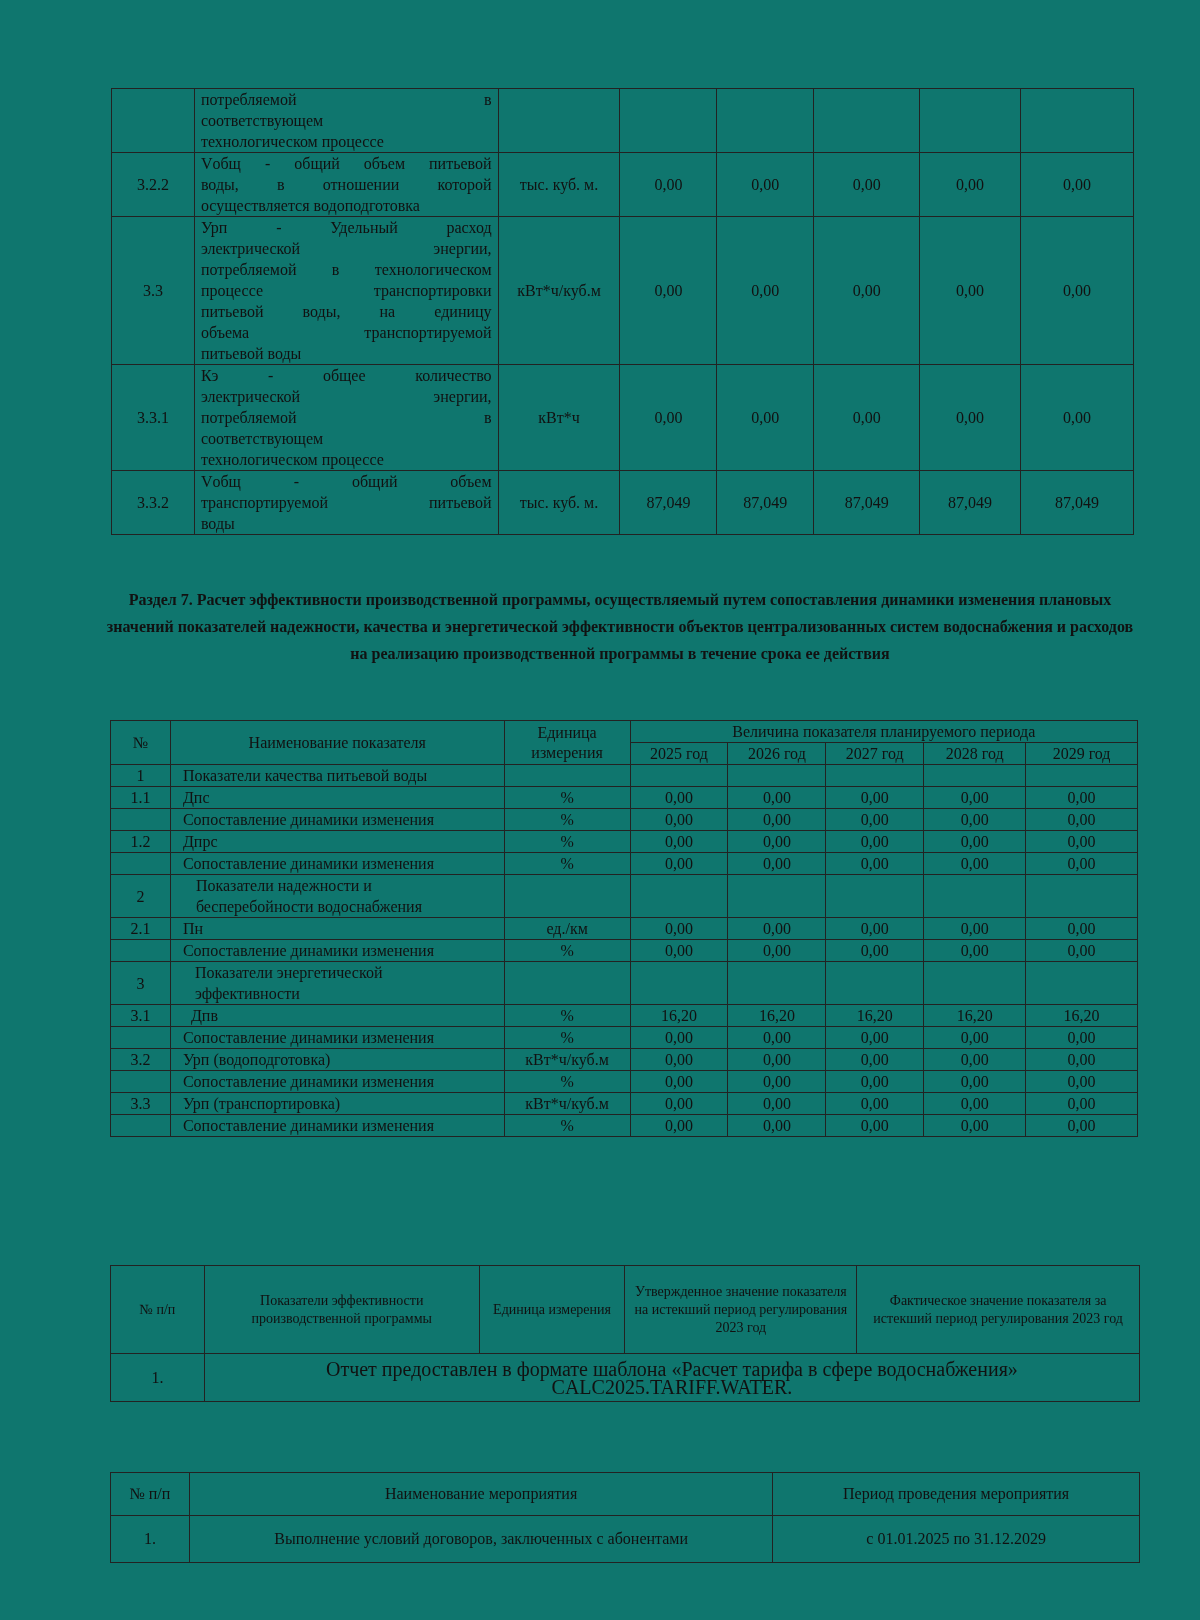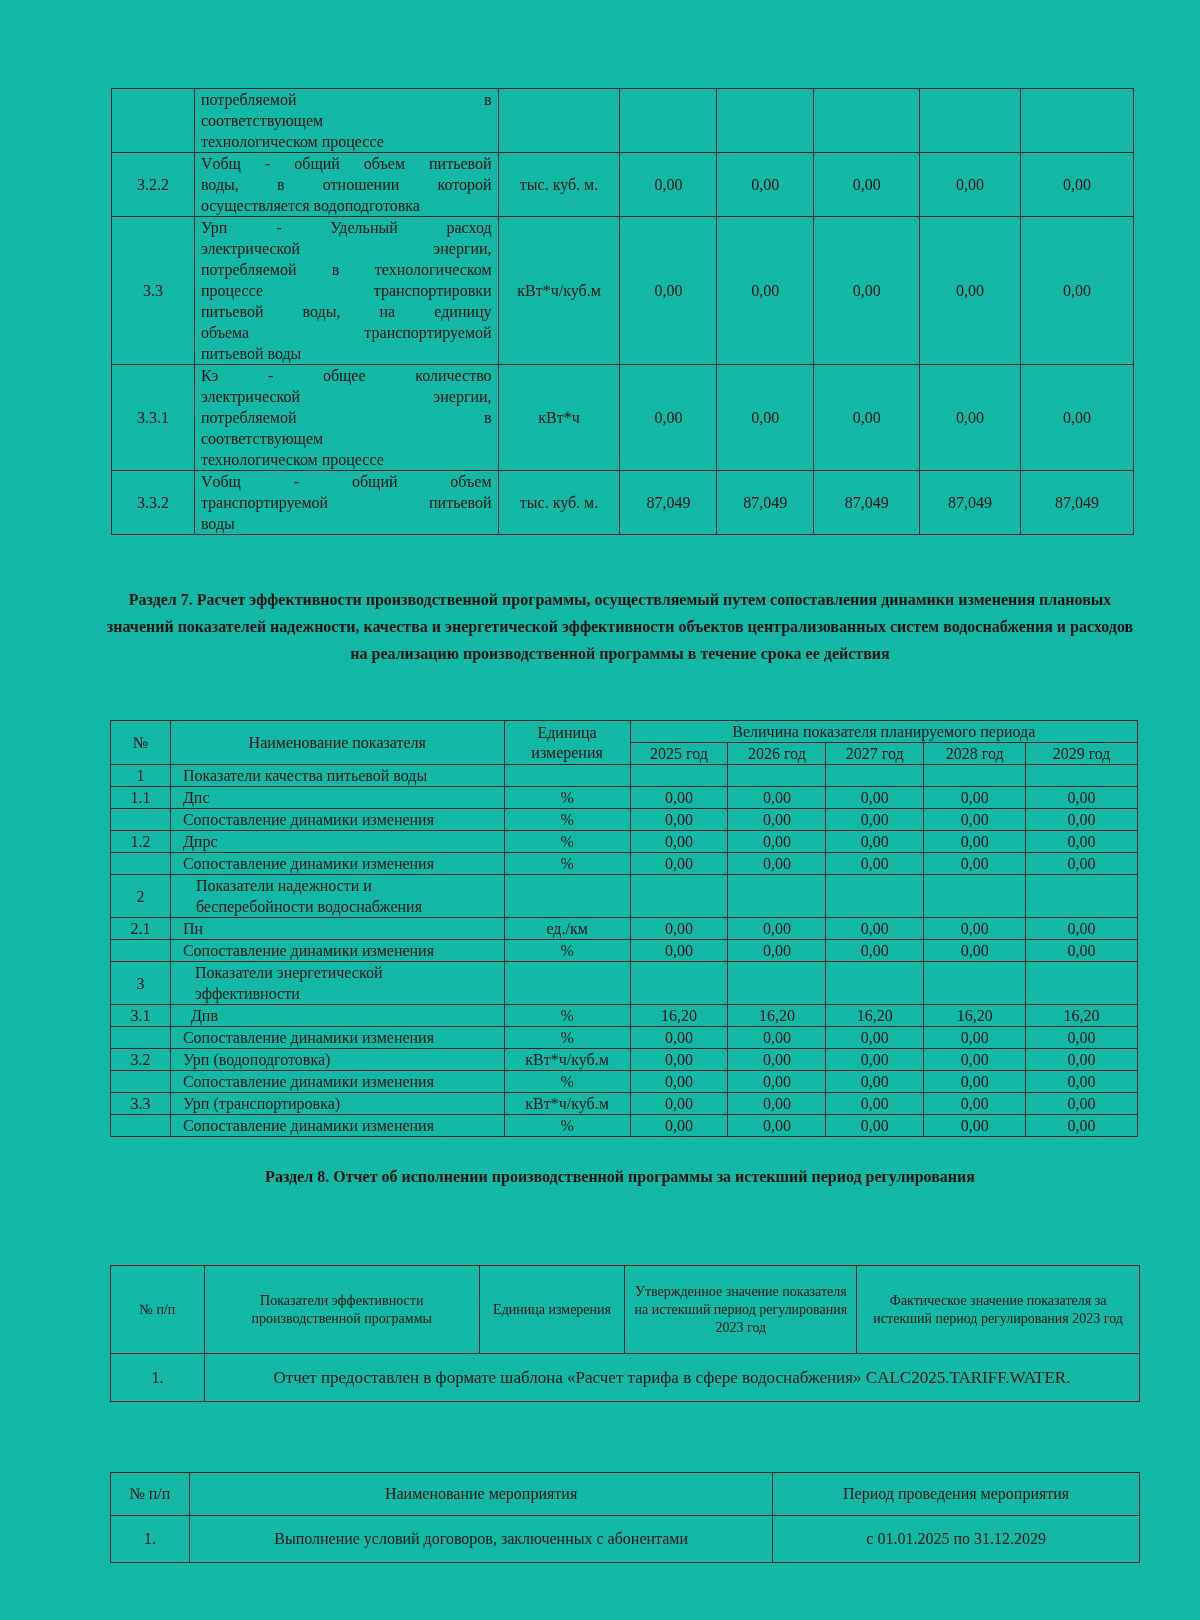--- a/index.html
+++ b/index.html
@@ -1,16 +1,16 @@
 <!DOCTYPE html>
 <html><head>
 <meta charset="utf-8">
 <style>
   body { margin:0; background:#fff; }
-  .page { position:relative; width:1200px; height:1620px; background:#14b8a6; color:#111; font-family:"Liberation Serif", serif; overflow:hidden; }
+  .page { position:relative; width:1200px; height:1620px; background:#0f766e; color:#111; font-family:"Liberation Serif", serif; overflow:hidden; }
   table { border-collapse:collapse; position:absolute; }
   td, th { border:1.5px solid #222; font-weight:normal; padding:0 6px; }
   .c { text-align:center; }
   .j { text-align:justify; text-align-last:justify; }
   .t1 { left:111px; top:88px; width:1023px; font-size:16px; line-height:21px; }
   .sec { position:absolute; left:100px; width:1040px; text-align:center; font-weight:bold; font-size:16px; line-height:27px; }
   .t2 { left:110px; top:720px; width:1028px; font-size:16px; line-height:21px; }
   .t2 td { height:21px; padding:0 4px; }
   .t3 { left:110px; top:1265px; width:1030px; font-size:14px; line-height:18px; }
   .t4 { left:110px; top:1472px; width:1030px; font-size:16px; line-height:20px; }
@@ -286,41 +286,40 @@
           <td class="c">%</td>
           <td class="c">0,00</td>
           <td class="c">0,00</td>
           <td class="c">0,00</td>
           <td class="c">0,00</td>
           <td class="c">0,00</td>
         </tr>
       </tbody>
   </table>
 
-  <div class="sec" style="top:1163px">Раздел 8. Отчет об исполнении производственной программы за истекший период регулирования</div>
 
   <table class="t3">
     <colgroup>
         <col style="width:94px">
         <col style="width:275px">
         <col style="width:146px">
         <col style="width:232px">
         <col style="width:283px">
       </colgroup>
     <tbody>
         <tr id="t3head" style="height:88px">
           <td class="c">№ п/п</td>
           <td class="c">Показатели эффективности производственной программы</td>
           <td class="c">Единица измерения</td>
           <td class="c">Утвержденное значение показателя на истекший период регулирования 2023 год</td>
           <td class="c">Фактическое значение показателя за истекший период регулирования 2023 год</td>
         </tr>
     <tr style="height:48px">
       <td class="c" style="font-size:16px">1.</td>
-      <td colspan="4" class="c" style="font-size:17px">Отчет предоставлен в формате шаблона «Расчет тарифа в сфере водоснабжения» CALC2025.TARIFF.WATER.</td>
+      <td colspan="4" class="c" style="font-size:20px">Отчет предоставлен в формате шаблона «Расчет тарифа в сфере водоснабжения» CALC2025.TARIFF.WATER.</td>
     </tr>
   </tbody>
     </table>
 
 
   <table class="t4">
     <colgroup>
         <col style="width:79px">
         <col style="width:584px">
         <col style="width:367px">

